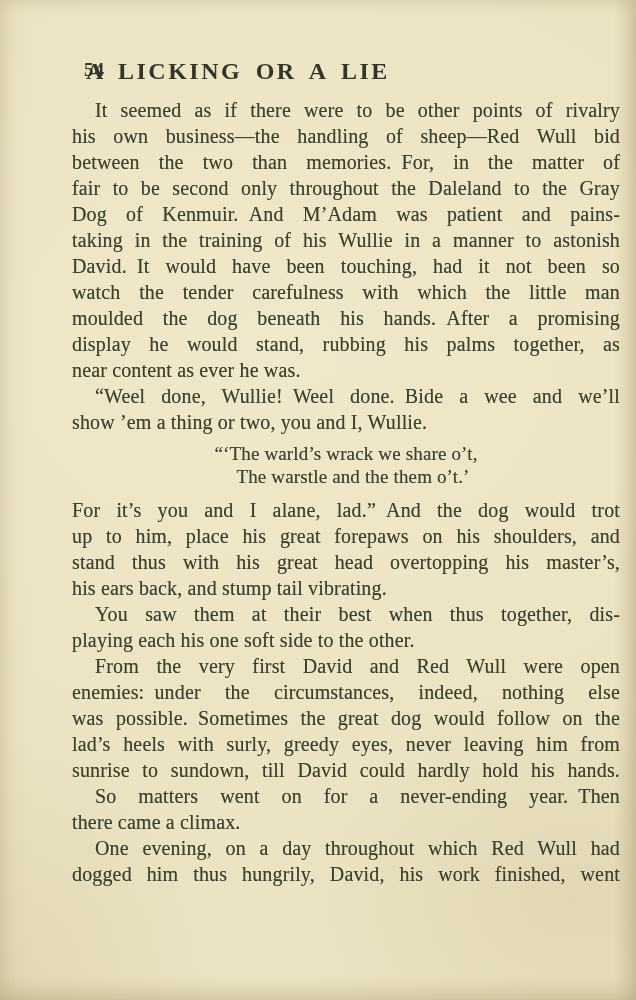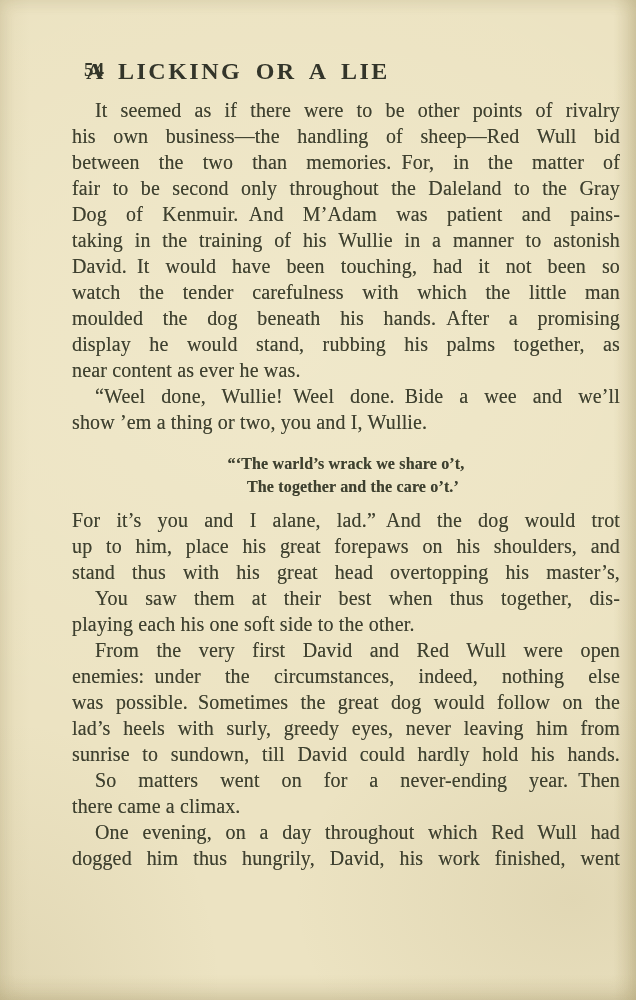--- a/index.html
+++ b/index.html
@@ -66,24 +66,23 @@
   }
   .para { margin: 0; }
   .pline {
     text-align: justify;
     text-align-last: justify;
     white-space: normal;
   }
   .pline.lastline { text-align-last: left; }
   .para.indent .firstline { text-indent: 23px; }
   .para.verse {
-    margin: 17px 0 9px 0;
-    font-size: 16px;
+    margin: 7px 0 9px 0;
+    font-size: 19px;
     line-height: 23px;
-    font-weight: bold;
   }
   .para.verse .pline {
     text-align: center;
     text-align-last: center;
   }
   .para.verse .pline + .pline { padding-left: 14px; }
 </style>
 </head>
 <body>
 
@@ -106,26 +105,27 @@
           <div class="pline">moulded the dog beneath his hands. After a promising</div>
           <div class="pline">display he would stand, rubbing his palms together, as</div>
           <div class="pline lastline">near content as ever he was.</div>
         </div>
         <div class="para indent">
           <div class="pline firstline">“Weel done, Wullie! Weel done. Bide a wee and we’ll</div>
           <div class="pline lastline">show ’em a thing or two, you and I, Wullie.</div>
         </div>
         <div class="para verse">
           <div class="pline firstline">“‘The warld’s wrack we share o’t,</div>
-          <div class="pline lastline">The together and the care o’t.’</div>
+          <div class="pline lastline">The warstle and the them o’t.’</div>
         </div>
         <div class="para noindent">
           <div class="pline firstline">For it’s you and I alane, lad.” And the dog would trot</div>
           <div class="pline">up to him, place his great forepaws on his shoulders, and</div>
           <div class="pline">stand thus with his great head overtopping his master’s,</div>
+          <div class="pline lastline">his ears back, and stump tail vibrating.</div>
         </div>
         <div class="para indent">
           <div class="pline firstline">You saw them at their best when thus together, dis-</div>
           <div class="pline lastline">playing each his one soft side to the other.</div>
         </div>
         <div class="para indent">
           <div class="pline firstline">From the very first David and Red Wull were open</div>
           <div class="pline">enemies: under the circumstances, indeed, nothing else</div>
           <div class="pline">was possible. Sometimes the great dog would follow on the</div>
           <div class="pline">lad’s heels with surly, greedy eyes, never leaving him from</div>

